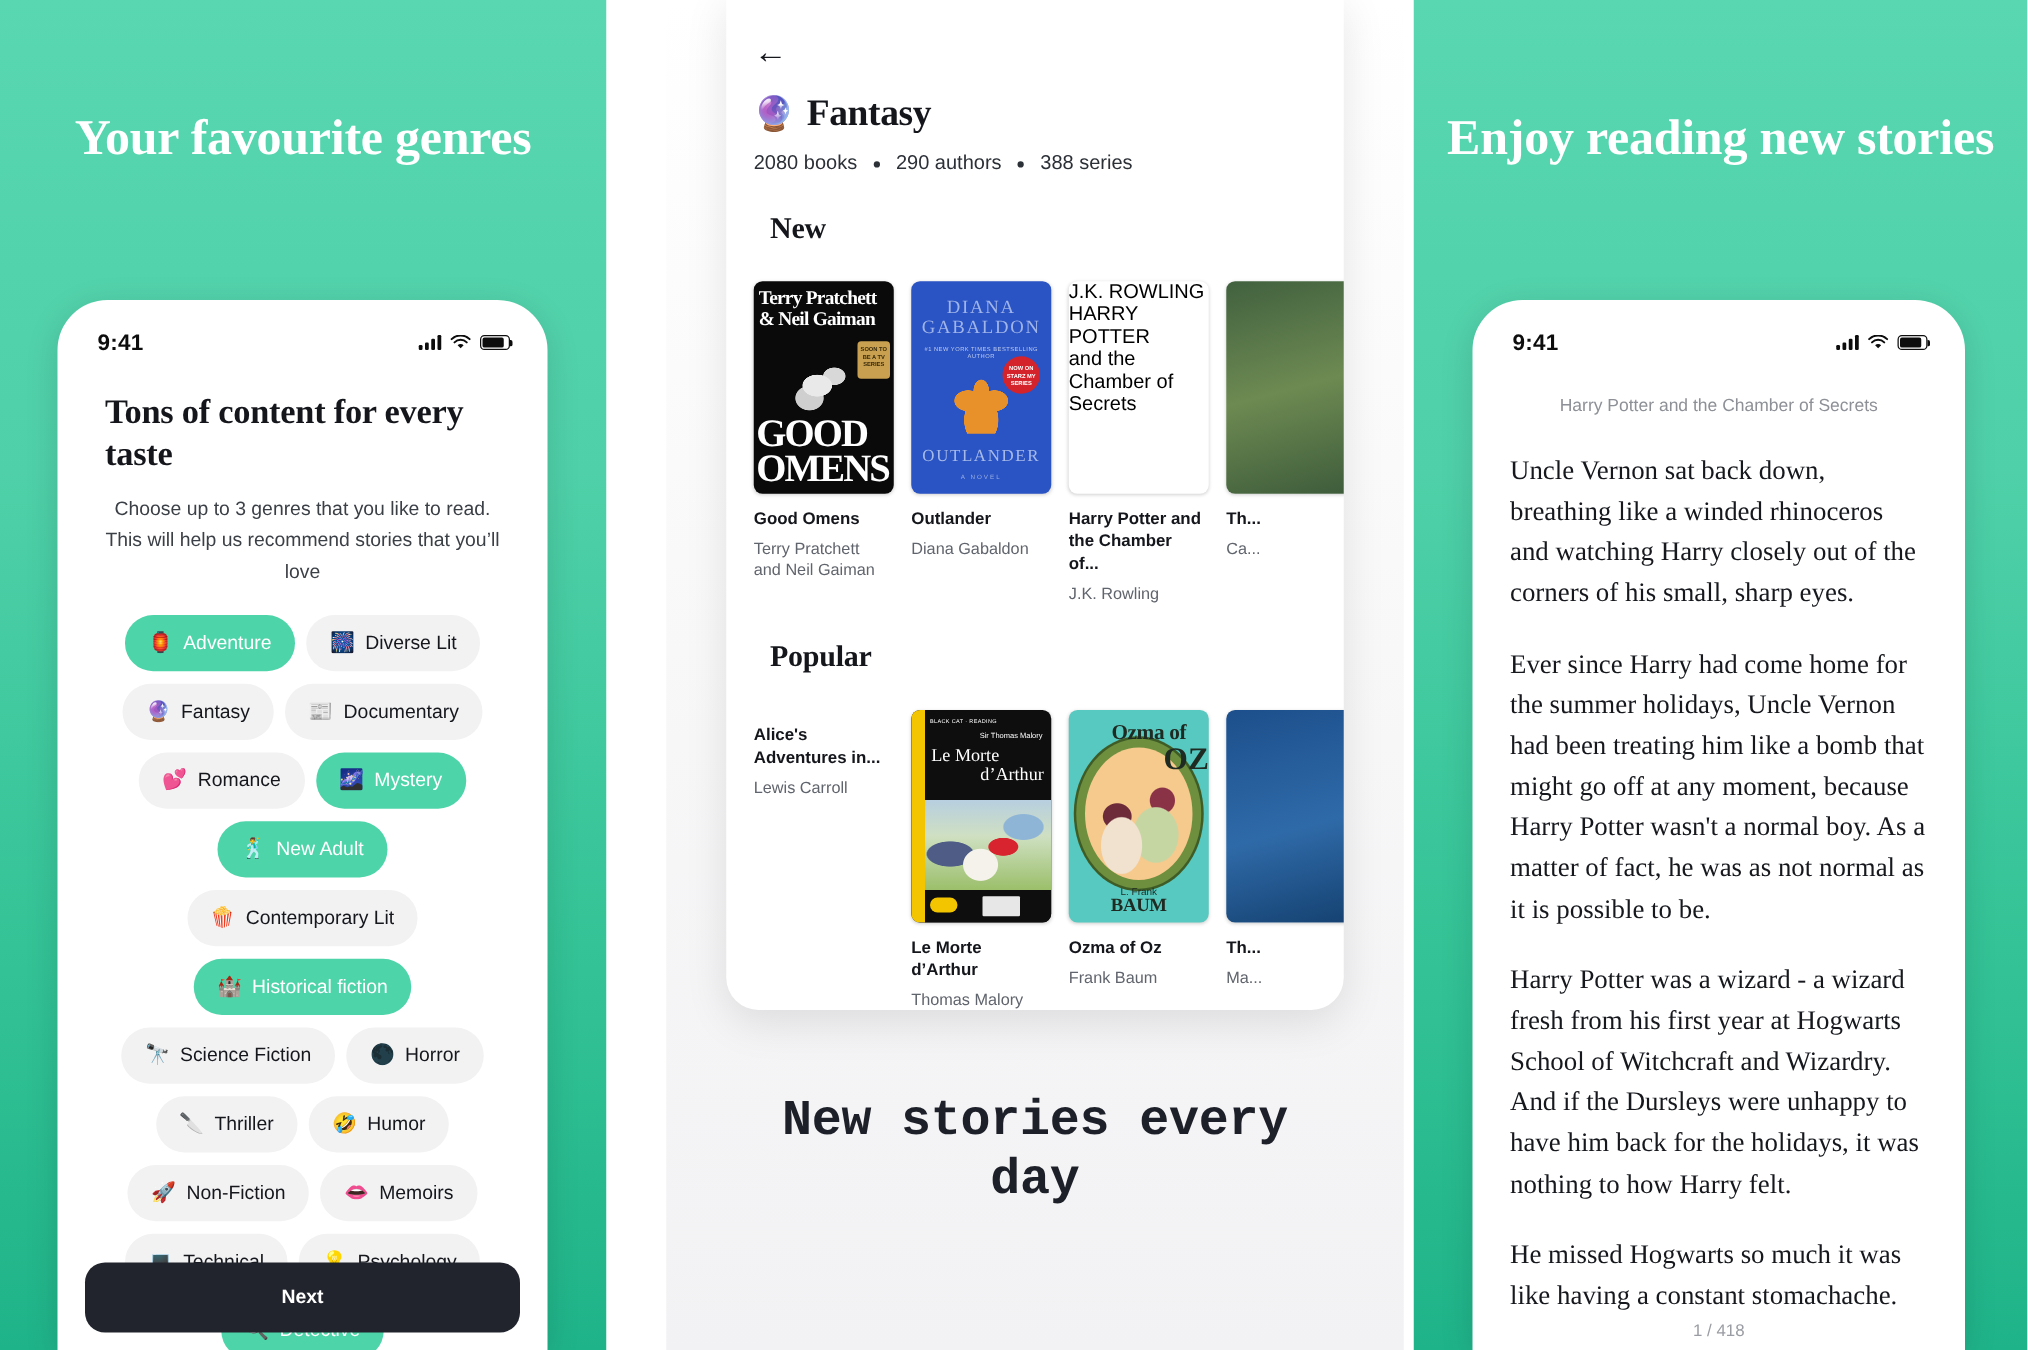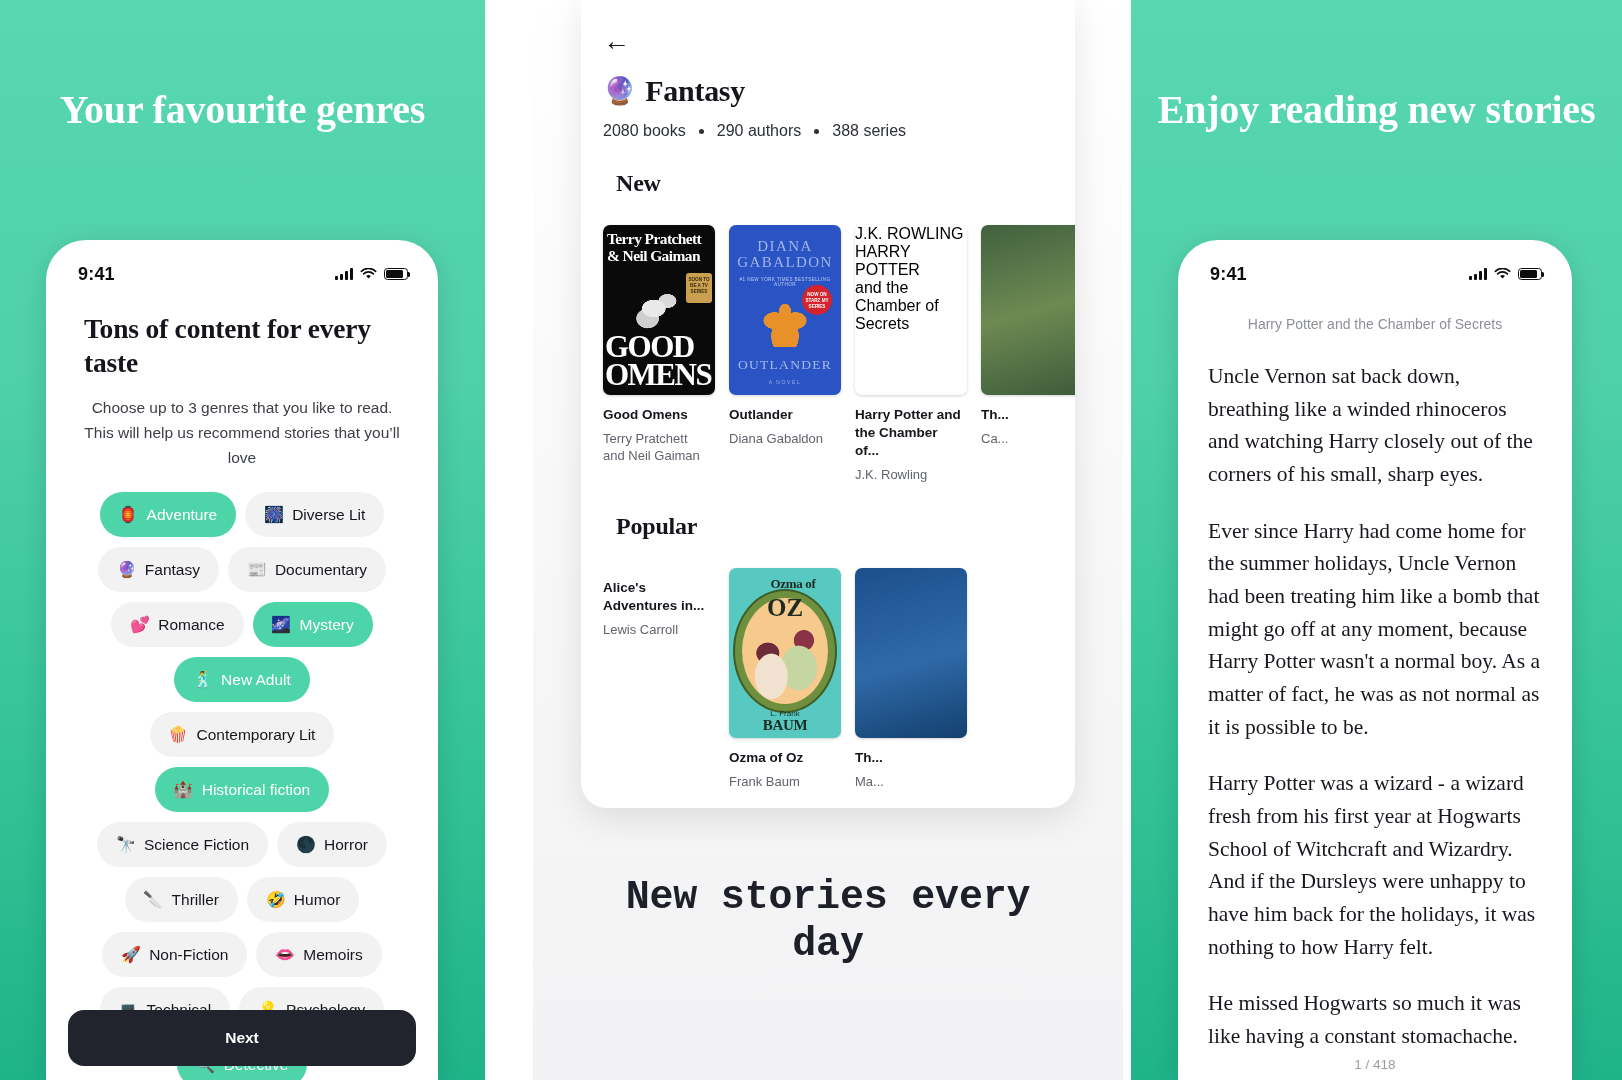--- a/index.html
+++ b/index.html
@@ -224,22 +224,22 @@
       radial-gradient(ellipse at 62% 52%, #d8242e 0 13%, transparent 14%),
       radial-gradient(ellipse at 44% 72%, #f4f2ea 0 17%, transparent 18%),
       radial-gradient(ellipse at 20% 60%, #4e5c86 0 16%, transparent 17%),
       radial-gradient(ellipse at 78% 30%, #8fb5d6 0 14%, transparent 15%); }
   .cv-morte .btm { position:absolute; left:11px; right:0; bottom:0; height:26px; background:#0e0e0e; }
   .cv-morte .btm .box { position:absolute; left:46px; top:5px; width:30px; height:16px; background:#e7e7e7; border-radius:1px; }
   .cv-morte .btm .cd { position:absolute; left:4px; top:6px; width:22px; height:12px; background:#f2c500; border-radius:7px; }
 
   .cv-ozma { background:#57c9c0; }
   .cv-ozma .ttl { position:absolute; top:8px; left:0; right:0; text-align:center; color:#1e2a22;
-     font-family:"Liberation Serif",serif; font-weight:bold; font-size:13px; letter-spacing:-0.3px;padding-left:16px; }
-  .cv-ozma .oz { position:absolute; top:26px; left:0; right:0; text-align:center; color:#1e2a22;
+     font-family:"Liberation Serif",serif; font-weight:bold; font-size:17px; letter-spacing:-0.3px;padding-left:16px; }
+  .cv-ozma .oz { position:absolute; top:26px; left:0; right:0; text-align:right; color:#1e2a22;
      font-family:"Liberation Serif",serif; font-weight:bold; font-size:25px; }
   .cv-ozma .oval { position:absolute; top:30px; left:13px; right:13px; bottom:34px;
      border-radius:50%; background:#f6c98d;
      box-shadow:0 0 0 7px #6d8f3e, 0 0 0 9px #3f5c26; overflow:hidden; }
   .cv-ozma .oval:after { content:""; position:absolute; inset:0;
      background:
       radial-gradient(ellipse at 34% 74%, #f1e2cf 0 20%, transparent 21%),
       radial-gradient(ellipse at 66% 66%, #c5d6a3 0 22%, transparent 23%),
       radial-gradient(ellipse at 30% 52%, #6d2b3a 0 13%, transparent 14%),
       radial-gradient(ellipse at 72% 40%, #8a3246 0 11%, transparent 12%); }
@@ -434,20 +434,35 @@
           </div>
         </div>
 
       <div class="sec-title">Popular</div>
       <div class="shelf" id="shelf-popular">
           <div class="bookcard">
             <div class="bk-title">Alice's Adventures in...</div>
             <div class="bk-author">Lewis Carroll</div>
           </div>
           <div class="bookcard">
+            <div class="cover cv-morte">
+              <div class="art"></div>
+              <div class="yel"></div>
+              <div class="pub">BLACK CAT · READING</div>
+              <div class="au">Sir Thomas Malory</div>
+              <div class="t">Le Morte<em>d’Arthur</em></div>
+              <div class="btm">
+                <div class="cd"></div>
+                <div class="box"></div>
+              </div>
+            </div>
+            <div class="bk-title">Le Morte d’Arthur</div>
+            <div class="bk-author">Thomas Malory</div>
+          </div>
+          <div class="bookcard">
             <div class="cover cv-ozma">
               <div class="oval"></div>
               <div class="ttl">Ozma of</div>
               <div class="oz">OZ</div>
               <div class="au1">L. Frank</div>
               <div class="au2">BAUM</div>
             </div>
             <div class="bk-title">Ozma of Oz</div>
             <div class="bk-author">Frank Baum</div>
           </div>

